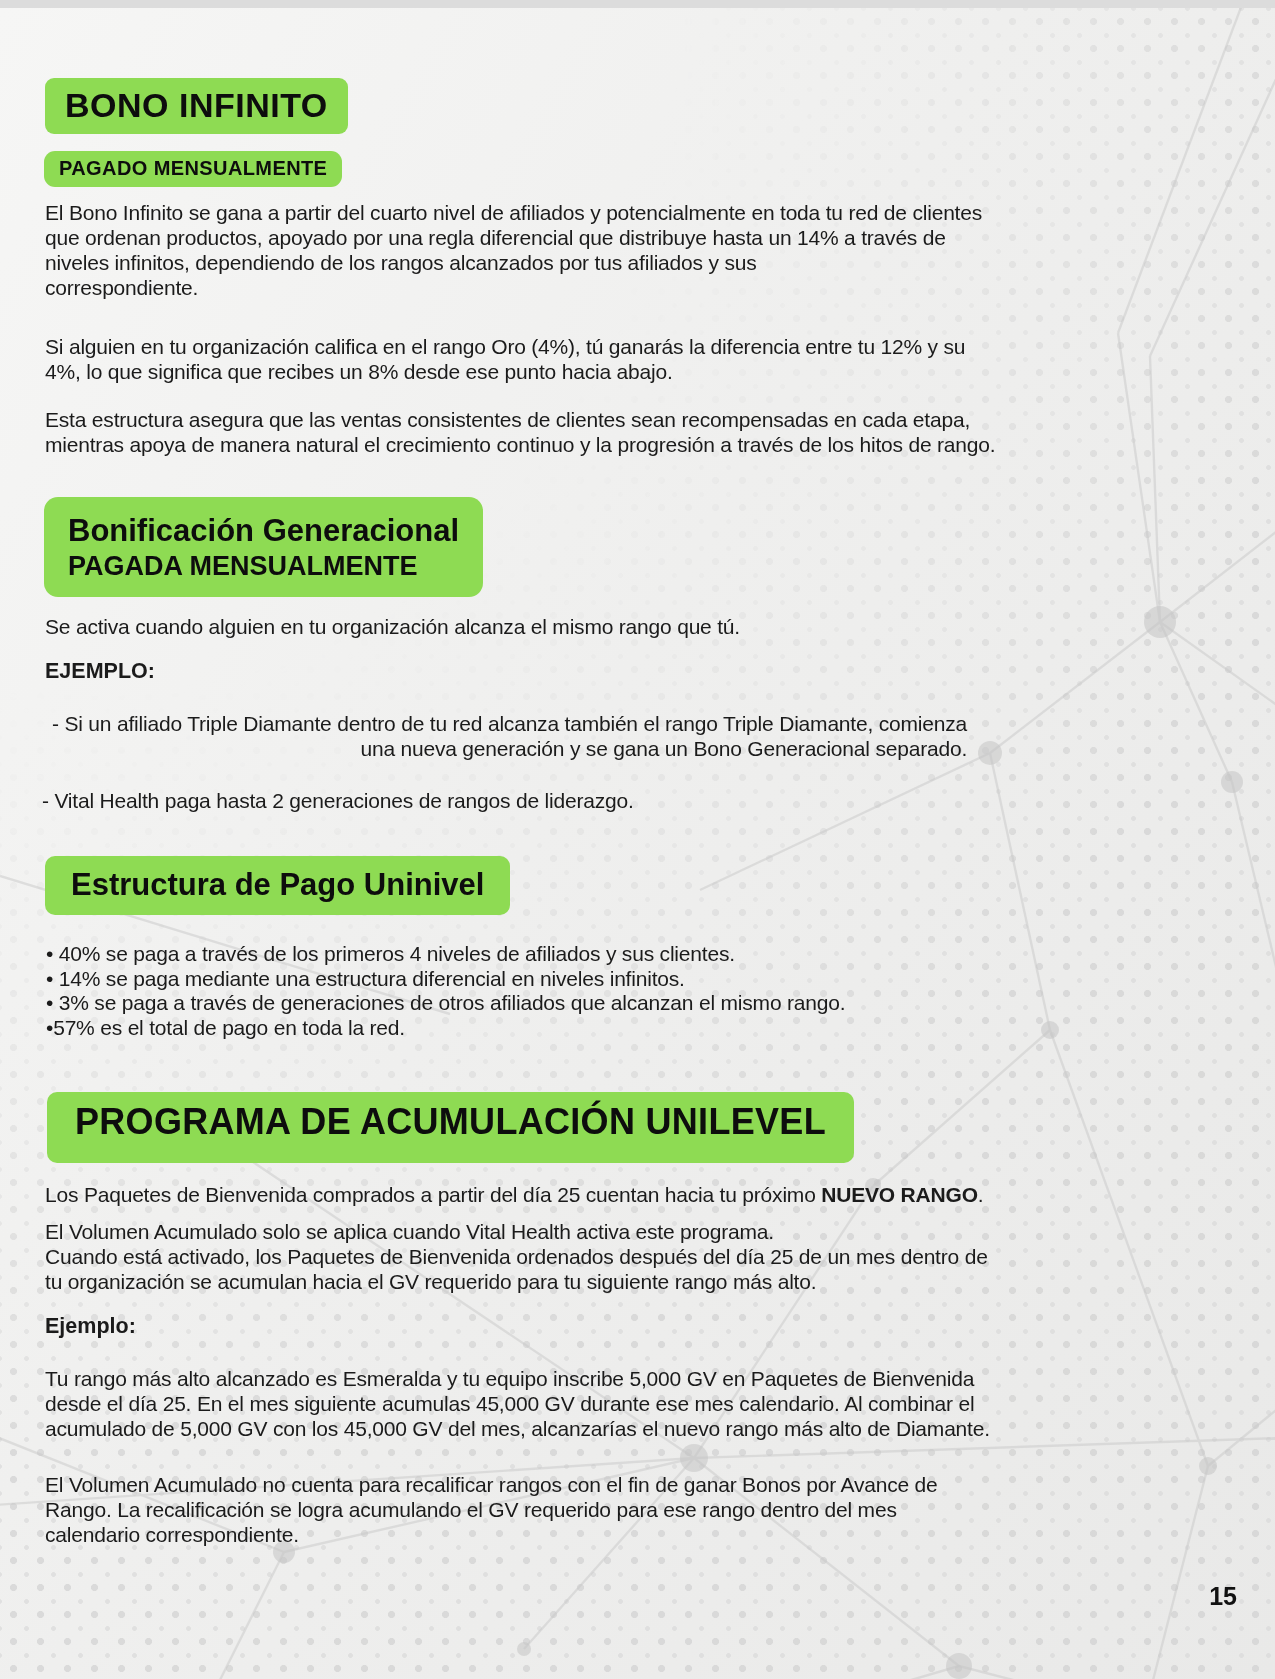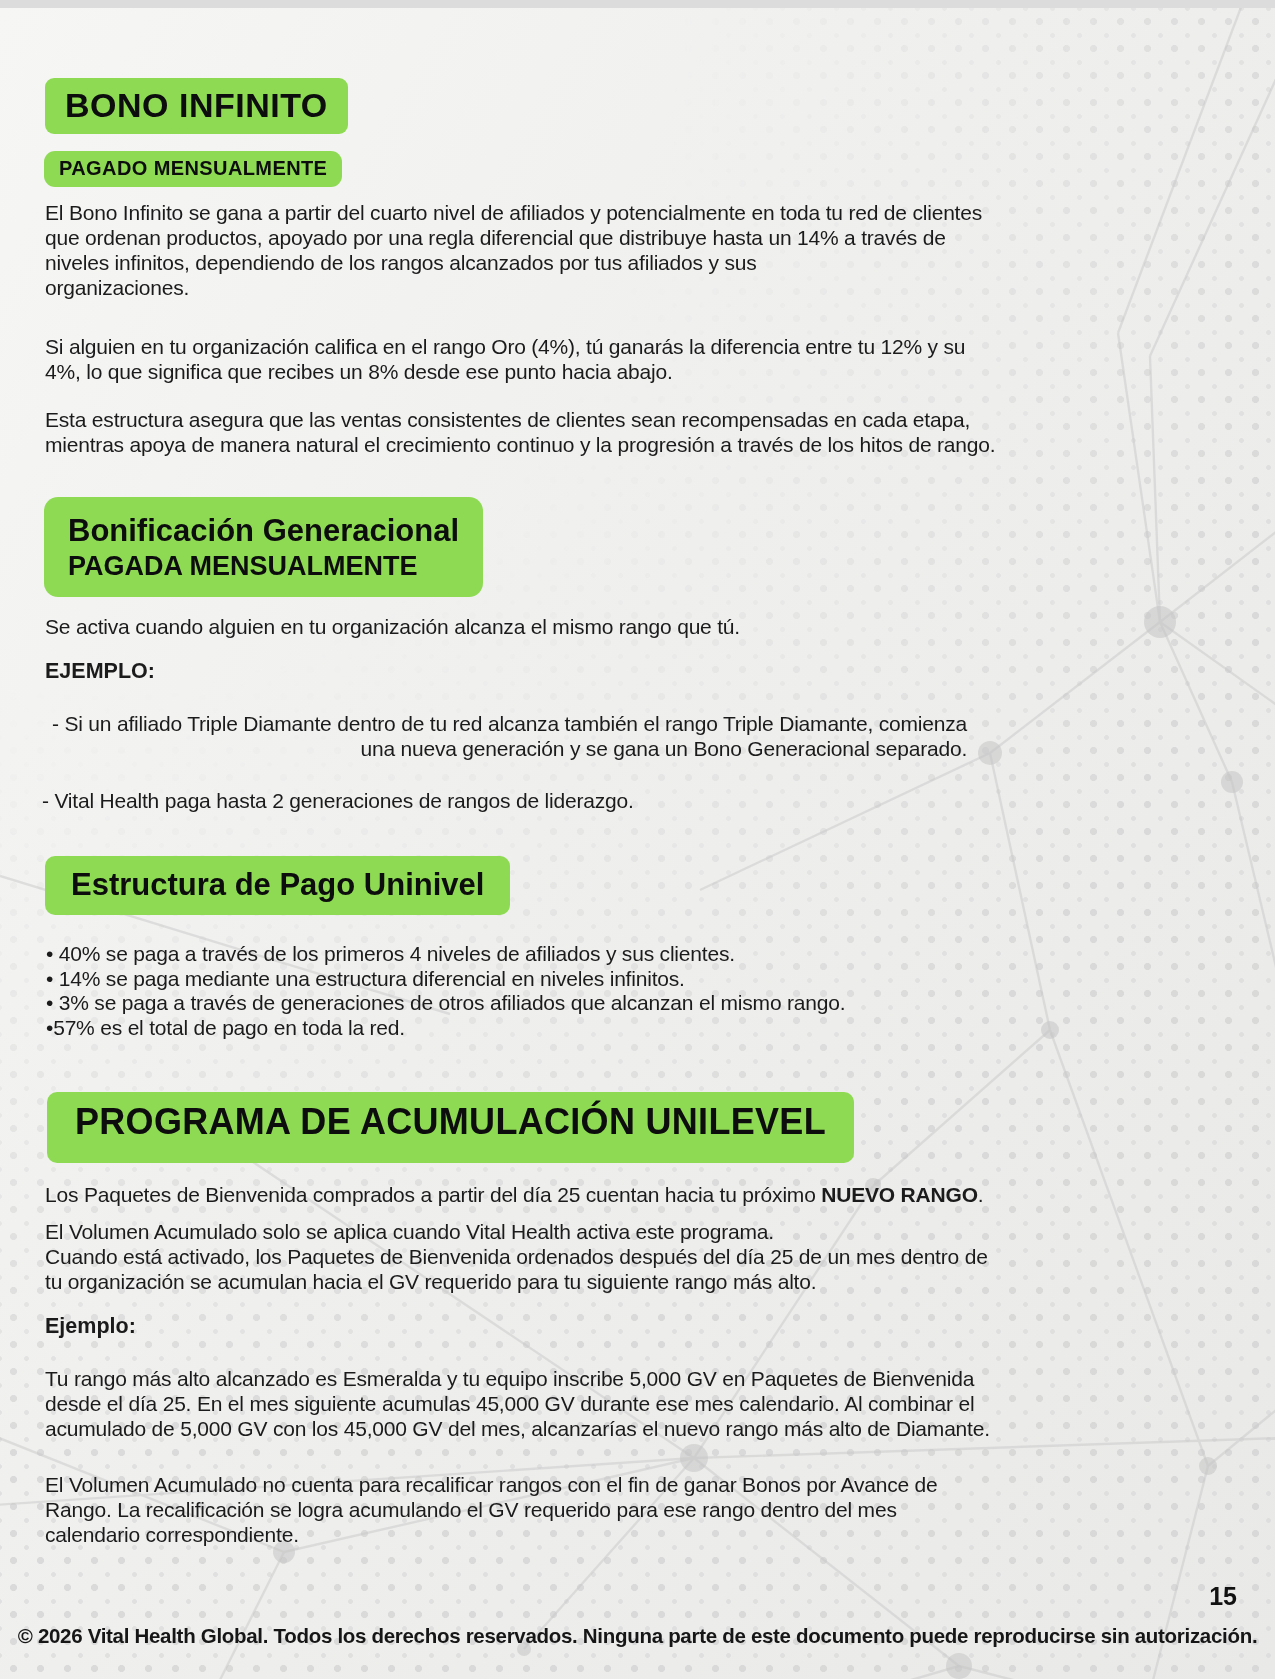--- a/index.html
+++ b/index.html
@@ -102,21 +102,21 @@
   </div>
 
   <div class="abs greenbox pill">
     <span>PAGADO MENSUALMENTE</span>
   </div>
 
   <div class="abs" style="left:45px;top:192px;">
     <div class="body-line">El Bono Infinito se gana a partir del cuarto nivel de afiliados y potencialmente en toda tu red de clientes</div>
     <div class="body-line">que ordenan productos, apoyado por una regla diferencial que distribuye hasta un 14% a través de</div>
     <div class="body-line">niveles infinitos, dependiendo de los rangos alcanzados por tus afiliados y sus</div>
-    <div class="body-line">organizaciones.</div>
+    <div class="body-line">correspondiente.</div>
   </div>
 
   <div class="abs" style="left:45px;top:326px;">
     <div class="body-line">Si alguien en tu organización califica en el rango Oro (4%), tú ganarás la diferencia entre tu 12% y su</div>
     <div class="body-line">4%, lo que significa que recibes un 8% desde ese punto hacia abajo.</div>
   </div>
 
   <div class="abs" style="left:45px;top:399px;">
     <div class="body-line">Esta estructura asegura que las ventas consistentes de clientes sean recompensadas en cada etapa,</div>
     <div class="body-line">mientras apoya de manera natural el crecimiento continuo y la progresión a través de los hitos de rango.</div>
@@ -172,15 +172,14 @@
   </div>
 
   <div class="abs" style="left:45px;top:1464px;">
     <div class="body-line">El Volumen Acumulado no cuenta para recalificar rangos con el fin de ganar Bonos por Avance de</div>
     <div class="body-line">Rango. La recalificación se logra acumulando el GV requerido para ese rango dentro del mes</div>
     <div class="body-line">calendario correspondiente.</div>
   </div>
 
   <div class="abs pagenum">15</div>
 
-  <div class="abs footer">© 2026 Vital Health Global. Todos los derechos reservados. Ninguna parte de este documento puede reproducirse sin autorización.</div>
 
 </div>
 
 </body></html>

